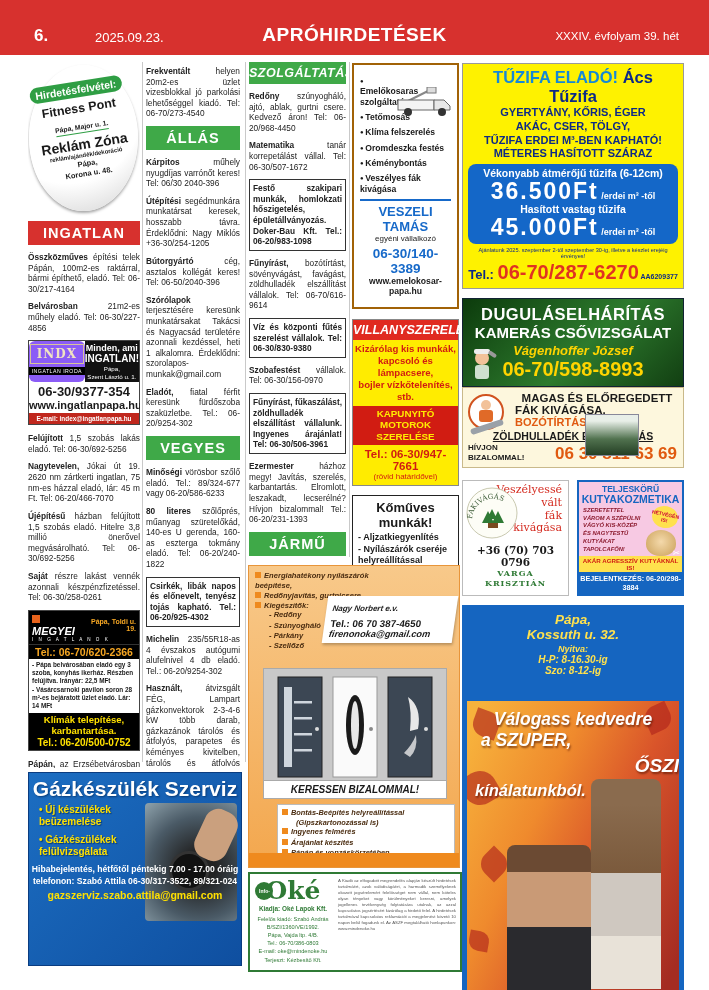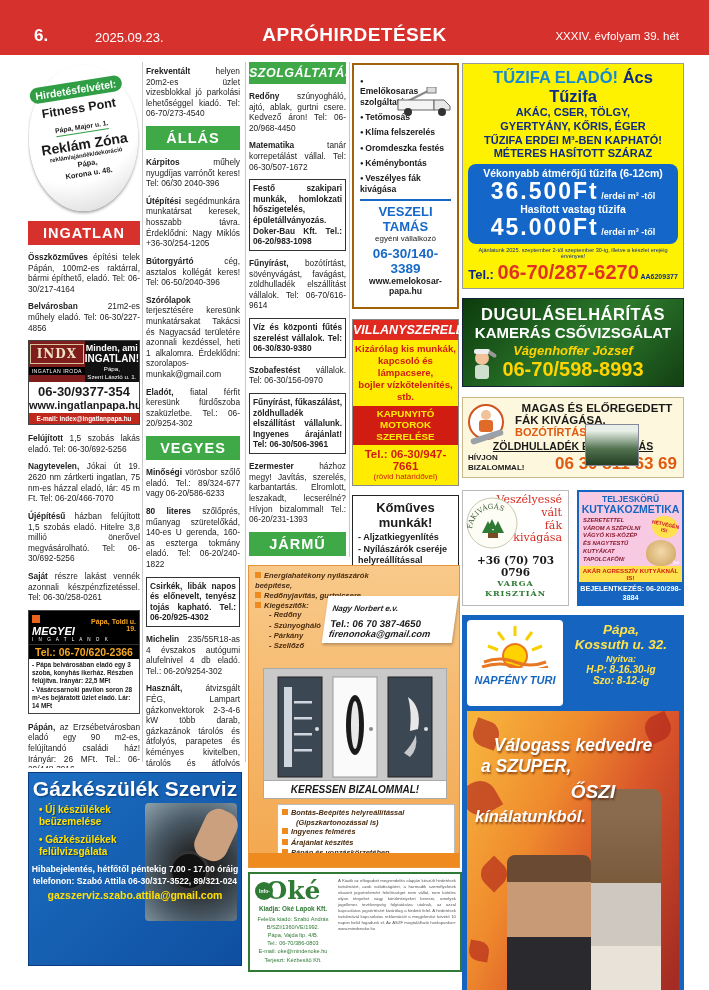--- a/index.html
+++ b/index.html
@@ -27,21 +27,21 @@
   .badge-inner{position:absolute;inset:0;transform:rotate(-9deg);text-align:center;}
   .badge-top{display:inline-block;background:#2f9e44;color:#fff;font-weight:bold;font-size:10.5px;border-radius:8px;padding:2px 6px;margin-top:16px;}
   .badge-l1{font-size:12.5px;font-weight:bold;margin-top:4px;}
   .badge-l2{font-size:6.8px;font-weight:bold;border-bottom:1px solid #2f9e44;display:inline-block;padding-bottom:2px;}
   .badge-l3{font-size:14px;font-weight:bold;margin-top:3px;}
   .badge-l4{font-size:6px;font-weight:bold;}
   .badge-l5{font-size:7.5px;font-weight:bold;margin-top:1px;}
   
   .indx{border:1px solid #444;margin:2px 0 8px 0;background:#fff;}
   .indx-top{display:flex;}
-  .indx-logo{width:62px;background:#7f1d1d;text-align:center;padding:3px 0 0 0;}
+  .indx-logo{width:62px;background:#8b5cf6;text-align:center;padding:3px 0 0 0;border-radius:6px;}
   .indx-logo .lg{display:inline-block;border:1px solid #d8c49a;color:#f1e3c2;font-family:"DejaVu Serif",serif;font-size:12px;font-weight:bold;padding:2px 6px;letter-spacing:1px;}
   .indx-logo .sub{background:#000;color:#fff;font-size:5.2px;margin-top:3px;padding:1px 0;letter-spacing:.5px;}
   .indx-right{flex:1;background:#111;color:#fff;text-align:center;padding:2px 0;}
   .indx-right .a{font-size:9px;font-weight:bold;}
   .indx-right .b{font-size:10px;font-weight:bold;}
   .indx-right .c{font-size:6.2px;margin-top:1px;}
   .indx-phone{text-align:center;font-size:13px;font-weight:bold;padding:2px 0 0;}
   .indx-web{text-align:center;font-size:11px;font-weight:bold;padding:0 0 2px;}
   .indx-mail{background:#c0271d;color:#fff;font-size:6.4px;font-weight:bold;text-align:center;padding:2px 0;}
   
@@ -105,21 +105,21 @@
   .tuz-box{background:#1467c8;border-radius:8px;color:#fff;margin:3px 0;padding:3px 0 5px;}
   .tuz-box .cap{font-size:10.5px;font-weight:bold;}
   .tuz-price{font-size:23px;font-weight:bold;letter-spacing:2px;line-height:1.05;}
   .tuz-unit{font-size:9px;font-weight:bold;}
   .tuz-valid{color:#0d2a86;font-size:5.6px;margin:1px 0 2px;}
   .tuz-tel{font-size:13px;color:#0d2a86;font-weight:bold;}
   .tuz-tel .ph{color:#e03222;font-size:20px;}
   .tuz-tel .code{color:#0d2a86;font-size:7px;}
   
   .dugulas{border:1px solid #123;background:linear-gradient(135deg,#0c3b0c,#2d7a2d 55%,#123f12);
-     color:#fff;text-align:center;padding:6px 2px 5px;margin-bottom:10px;position:relative;}
+     color:#fff;text-align:center;padding:6px 2px 5px;margin-bottom:0;position:relative;}
   .dug-l1{font-size:16.5px;font-weight:bold;letter-spacing:.5px;}
   .dug-l2{font-size:15px;font-weight:bold;}
   .dug-name{color:#ffd400;font-weight:bold;font-style:italic;font-size:13px;margin-top:2px;}
   .dug-phone{color:#ffd400;font-weight:bold;font-size:20px;}
   .dug-guy{position:absolute;left:6px;bottom:4px;}
   
   .magas{border:1px solid #c9b98a;background:#fdf7dd;padding:4px 4px 3px;margin-bottom:12px;position:relative;}
   .mag-txt{margin-left:48px;margin-right:0;text-align:center;}
   .mag-l1{font-size:11.5px;font-weight:bold;}
   .mag-l2{font-size:11.5px;font-weight:bold;text-align:left;}
@@ -152,21 +152,21 @@
   .nap-brand{color:#1565c0;font-weight:bold;font-size:11px;font-style:italic;margin-top:2px;}
   .nap-right{flex:1;color:#ffe14d;font-weight:bold;font-style:italic;text-align:center;padding-top:2px;}
   .nap-a1{font-size:13.5px;}
   .nap-a2{font-size:13.5px;}
   .nap-open{font-size:9px;margin-top:2px;}
   .nap-o1,.nap-o2{font-size:10px;}
   .nap-photo{position:absolute;left:5px;right:5px;top:96px;bottom:5px;overflow:hidden;
      background:linear-gradient(115deg,#f7b23c 5%,#ef8a2d 35%,#d9542a 60%,#a42c22 95%);}
   .leaf{position:absolute;width:26px;height:26px;background:#b1251c;border-radius:0 50% 0 50%;opacity:.65;}
   .nap-msg{position:relative;color:#fff;font-weight:bold;font-style:italic;text-align:center;
-     text-shadow:1px 2px 2px rgba(80,20,0,.6);margin-top:24px;}
+     text-shadow:1px 2px 2px rgba(80,20,0,.6);margin-top:8px;}
   .nap-m1{font-size:17.5px;}
   .nap-m2{font-size:17.5px;}
   .nap-m3{font-size:19px;margin-top:4px;}
   .nap-m4{font-size:16.5px;margin-top:4px;}
   .fig{position:absolute;border-radius:8px 8px 0 0;}
   
   .nagy{position:absolute;left:248px;top:565px;width:210px;height:301px;background:linear-gradient(#f8c98a,#f3a74e);overflow:hidden;border:1px solid #e8953a;}
   .nagy-list{position:absolute;left:6px;top:5px;width:130px;}
   .nagy-list .li{font-size:7.6px;font-weight:bold;font-style:italic;color:#4a2c10;line-height:1.3;}
   .nagy-list .li:before{content:"";display:inline-block;width:6px;height:6px;background:#ef8a1e;margin-right:3px;}
@@ -256,20 +256,24 @@
         <div class="megyei-r1">
           <span class="megyei-lg"><span class="sq"></span><span>MEGYEI</span></span>
           <span class="megyei-addr">Pápa, Toldi u. 19.</span>
         </div>
         <div class="megyei-r2">I N G A T L A N O K</div>
       </div>
       <div class="megyei-tel">Tel.: 06-70/620-2366</div>
       <div class="megyei-body">
         <div>- Pápa belvárosában eladó egy 3 szoba, konyhás ikerház. Részben felújítva. Irányár: 22,5 MFt</div>
         <div>- Vásárcsarnoki pavilon soron 28 m²-es bejáratott üzlet eladó. Lár: 14 MFt</div>
+      </div>
+      <div class="megyei-klima">
+        <div class="k1">Klímák telepítése, karbantartása.</div>
+        <div class="k2">Tel.: 06-20/500-0752</div>
       </div>
     </div>
     <div>
 
     <p class="item"><b>Pápán,</b><span> az Erzsébetvárosban eladó egy 90 m2-es, felújítandó családi ház! Irányár: 26 MFt. Tel.: 06-20/448-3916</span></p>
       </div>
 
   </div>
 
   <div class="col" style="left:146px;top:66px;width:94px;height:700px">
@@ -359,22 +363,22 @@
       </div>
       <div class="kom-photo"></div>
       <div class="kom-name">Sarus László</div>
       <div class="kom-phone">06-30/811-6369</div>
     </div>
   </div>
 
   <div class="col" style="left:462px;top:63px;width:222px">
     <div class="tuzifa">
       <div><span class="tuz-t1">TŰZIFA ELADÓ!</span><span class="tuz-t2"> Ács Tűzifa</span></div>
+      <div class="tuz-line">GYERTYÁNY, KŐRIS, ÉGER</div>
       <div class="tuz-line">AKÁC, CSER, TÖLGY,</div>
-      <div class="tuz-line">GYERTYÁNY, KŐRIS, ÉGER</div>
       <div class="tuz-line">TŰZIFA ERDEI M³-BEN KAPHATÓ!</div>
       <div class="tuz-line">MÉTERES HASÍTOTT SZÁRAZ</div>
       <div class="tuz-box">
         <div class="cap">Vékonyabb átmérőjű tűzifa (6-12cm)</div>
         <div><span class="tuz-price">36.500Ft</span><span class="tuz-unit"> /erdei m³ -től</span></div>
         <div class="cap">Hasított vastag tűzifa</div>
         <div><span class="tuz-price">45.000Ft</span><span class="tuz-unit"> /erdei m³ -től</span></div>
       </div>
       <div class="tuz-valid">Ajánlatunk 2025. szeptember 2-től szeptember 30-ig, illetve a készlet erejéig érvényes!</div>
       <div class="tuz-tel"><span>Tel.: </span><span class="ph">06-70/287-6270</span><span class="code"> AA6209377</span></div>
@@ -435,55 +439,40 @@
         <div class="kut-t2">KUTYAKOZMETIKA</div>
         <div class="kut-body">SZERETETTEL VÁROM A SZÉPÜLNI VÁGYÓ KIS-KÖZÉP ÉS NAGYTESTŰ KUTYÁKAT TAPOLCAFŐN!</div>
         <div class="kut-badge">HÉTVÉGÉN IS!</div>
         <div class="kut-dog"></div>
         <div class="kut-strip">AKÁR AGRESSZÍV KUTYÁKNÁL IS!</div>
         <div class="kut-phone">BEJELENTKEZÉS: 06-20/298-3884</div>
       </div>
     </div>
     <div class="napfeny">
       <div class="nap-head">
-        <div class="nap-logo">
-          <svg width="70" height="44" viewBox="0 0 70 44">
-            <g stroke="#f6d000" stroke-width="3">
-                <line x1="35" y1="2" x2="35" y2="12"></line>
-                <line x1="18" y1="8" x2="24" y2="16"></line>
-                <line x1="52" y1="8" x2="46" y2="16"></line>
-                <line x1="8" y1="22" x2="18" y2="26"></line>
-                <line x1="62" y1="22" x2="52" y2="26"></line>
-              </g>
-            <circle cx="35" cy="32" r="12" fill="#ffd200" stroke="#e87722" stroke-width="2"></circle>
-            <path d="M4 38 Q20 32 35 38 T66 38" stroke="#e87722" stroke-width="3" fill="none"></path>
-            <path d="M2 43 Q20 37 35 43 T68 43" stroke="#e87722" stroke-width="3" fill="none"></path>
-          </svg>
-          <div class="nap-brand">NAPFÉNY TURI</div>
-        </div>
         <div class="nap-right">
           <div class="nap-a1">Pápa,</div>
           <div class="nap-a2">Kossuth u. 32.</div>
           <div class="nap-open">Nyitva:</div>
           <div class="nap-o1">H-P: 8-16.30-ig</div>
           <div class="nap-o2">Szo: 8-12-ig</div>
         </div>
       </div>
       <div class="nap-photo">
         <div class="leaf" style="left:6px;top:10px;transform:rotate(20deg)"></div>
         <div class="leaf" style="left:-4px;top:70px;transform:rotate(-30deg);width:34px;height:34px"></div>
         <div class="leaf" style="left:14px;top:150px;transform:rotate(45deg)"></div>
         <div class="leaf" style="right:8px;top:4px;transform:rotate(65deg)"></div>
         <div class="leaf" style="left:2px;top:230px;transform:rotate(10deg);width:20px;height:20px"></div>
         <div class="fig" style="right:18px;top:78px;width:70px;height:210px;background:linear-gradient(#8a6b4e 12%,#7b5a3c 45%,#cfc8c0 45% 75%,#e8e2d8 75%)"></div>
         <div class="fig" style="left:40px;bottom:0;width:84px;height:150px;background:linear-gradient(#6b4a33 18%,#c99a76 18% 55%,#2a2a2e 55%)"></div>
         <div class="nap-msg">
           <div class="nap-m1">Válogass kedvedre</div>
           <div class="nap-m2" style="text-align:left;padding-left:14px">a SZUPER,</div>
-          <div class="nap-m3" style="text-align:center;padding-left:40px">ŐSZI</div>
+          <div class="nap-m3" style="text-align:right;padding-left:40px">ŐSZI</div>
           <div class="nap-m4" style="text-align:left;padding-left:8px">kínálatunkból.</div>
         </div>
 
       </div>
     </div>
   </div>
 
   <div class="nagy">
     <div class="nagy-list">
       <div class="li">Energiahatékony nyílászárók beépítése,</div>

